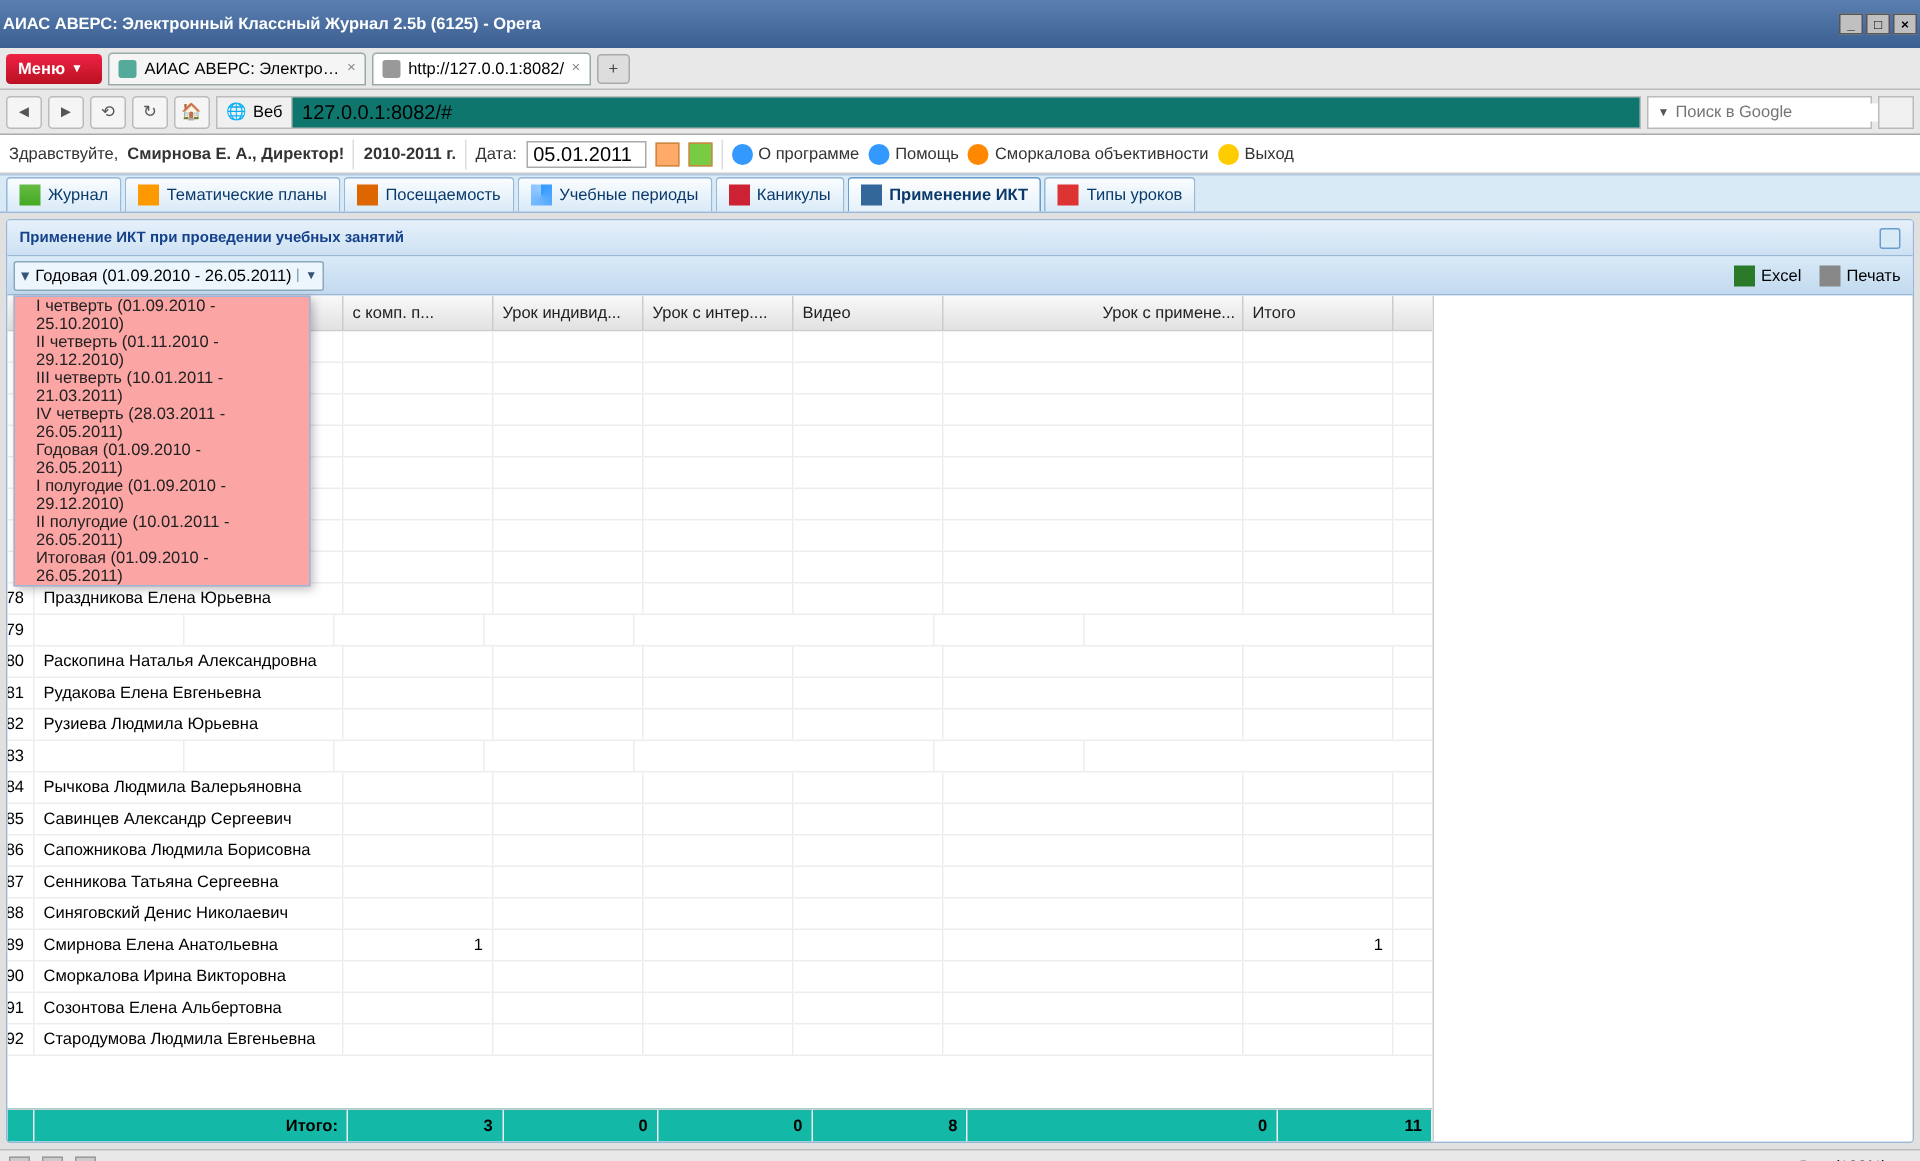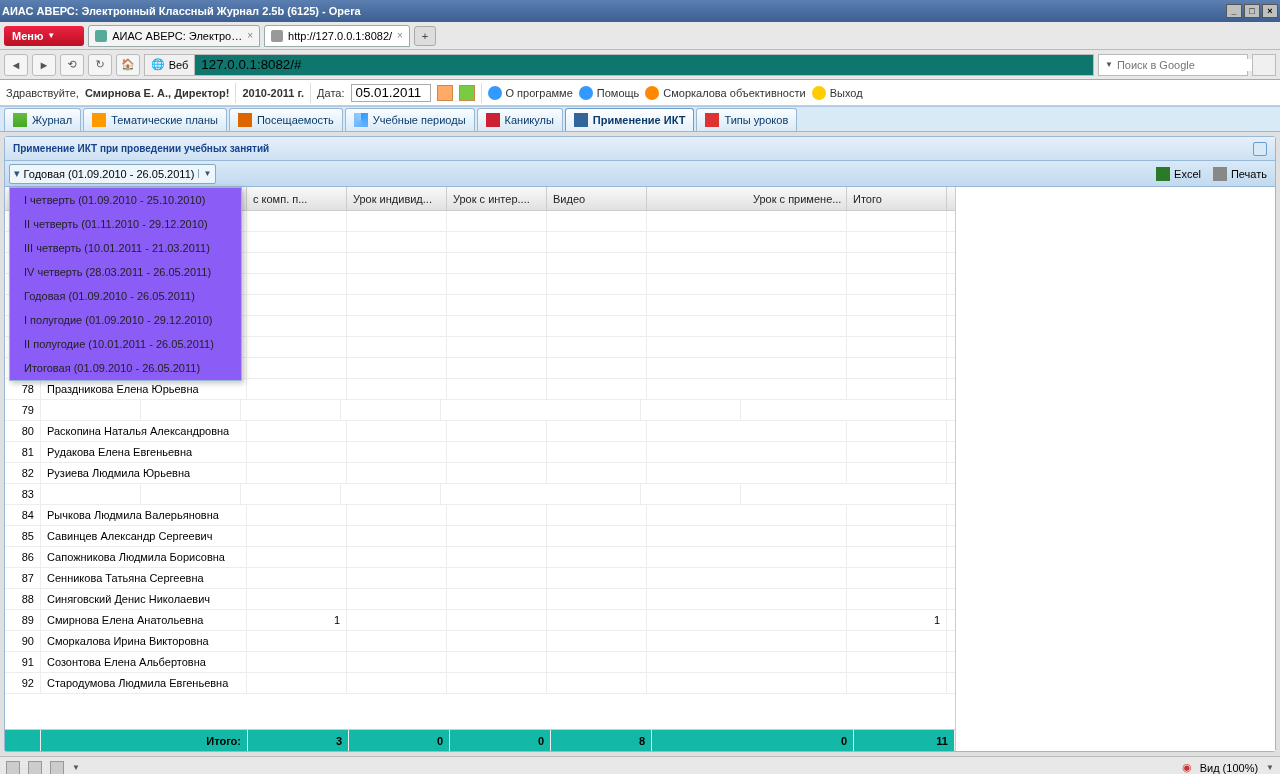--- a/index.html
+++ b/index.html
@@ -1,25 +1,25 @@
 <!DOCTYPE html>
 <html><head>
 <meta charset="utf-8">
 <style>
   * { box-sizing: border-box; margin: 0; padding: 0; }
   body { font-family: Tahoma, Arial, sans-serif; font-size: 11px; background: #e0e0e0; overflow: hidden; width: 1280px; height: 774px; }
 
   
-  .titlebar { height: 22px; background: linear-gradient(#5a7fb0,#3a5f90); color: #fff; display: flex; align-items: center; padding: 0 2px; font-weight: bold; font-size: 11px; }
+  .titlebar { height: 32px; background: linear-gradient(#5a7fb0,#3a5f90); color: #fff; display: flex; align-items: center; padding: 0 2px; font-weight: bold; font-size: 11px; }
   .titlebar .spacer { flex: 1; }
   .winbtn { width: 16px; height: 14px; background: #c0c0c0; border: 1px solid #555; margin-left: 2px; display: inline-flex; align-items: center; justify-content: center; font-size: 9px; color: #000; }
 
   
   .opera-row { height: 28px; background: #e8e8e8; border-bottom: 1px solid #bbb; display: flex; align-items: center; padding: 0 4px; gap: 4px; }
-  .opera-menu { background: linear-gradient(#e24,#b12); color: #fff; padding: 4px 29px 4px 8px; border-radius: 3px; font-weight: bold; display: flex; align-items: center; gap: 4px; }
+  .opera-menu { background: linear-gradient(#e24,#b12); color: #fff; padding: 4px 13px 4px 8px; border-radius: 3px; font-weight: bold; display: flex; align-items: center; gap: 4px; }
   .opera-menu .chev { font-size: 8px; }
   .tab { height: 22px; background: #fff; border: 1px solid #9aa; border-radius: 3px 3px 0 0; padding: 0 6px; display: flex; align-items: center; gap: 5px; font-size: 11px; max-width: 180px; }
   .tab.active { background: #f5f5f5; }
   .tab .fav { width: 12px; height: 12px; background: #5a9; border-radius: 2px; }
   .tab .lbl { white-space: nowrap; overflow: hidden; text-overflow: ellipsis; max-width: 130px; }
   .tab .close { color: #888; font-size: 10px; }
   .newtab { width: 22px; height: 20px; background: #ddd; border: 1px solid #aaa; border-radius: 3px; display: flex; align-items: center; justify-content: center; color: #444; }
 
   
   .addr-row { height: 30px; background: #e8e8e8; border-bottom: 1px solid #aaa; display: flex; align-items: center; padding: 0 4px; gap: 4px; }
@@ -53,35 +53,35 @@
   .panel-header .reload { width: 14px; height: 14px; border: 1px solid #6a9cce; border-radius: 2px; background: #d9eaf7; }
 
   .panel-toolbar { height: 26px; background: linear-gradient(#d9eaf7,#c2d9ef); border-bottom: 1px solid #99b8d8; display: flex; align-items: center; padding: 0 4px; gap: 4px; }
   .filter-btn { display: flex; align-items: center; gap: 4px; height: 20px; padding: 0 4px; border: 1px solid #8ab; background: #eef6fd; border-radius: 2px; }
   .filter-btn .dd { border-left: 1px solid #8ab; padding-left: 4px; font-size: 8px; color: #357; }
   .panel-toolbar .sp { flex: 1; }
   .export-btn { display: flex; align-items: center; gap: 4px; height: 20px; padding: 0 4px; }
   .expico { width: 14px; height: 14px; }
 
   
-  .dropdown { position: absolute; top: 50px; left: 4px; width: 233px; background: #8b5cf6; border: 1px solid #99b8d8; box-shadow: 2px 2px 6px rgba(0,0,0,0.25); z-index: 10; }
+  .dropdown { position: absolute; top: 50px; left: 4px; width: 198px; background: #fca5a5; border: 1px solid #99b8d8; box-shadow: 2px 2px 6px rgba(0,0,0,0.25); z-index: 10; }
   .dropdown .opt { height: 24px; padding: 0 14px; display: flex; align-items: center; font-size: 11px; color: #222; }
 
   
   .grid { flex: 1; display: flex; overflow: hidden; }
   .grid-main { flex: 1; display: flex; flex-direction: column; overflow: hidden; }
   .grid-head { height: 24px; display: flex; background: linear-gradient(#f9f9f9,#e1e1e1); border-bottom: 1px solid #ccc; }
   .gh { border-right: 1px solid #ccc; padding: 0 6px; display: flex; align-items: center; overflow: hidden; white-space: nowrap; text-overflow: ellipsis; color: #222; }
   .grid-body { flex: 1; overflow-y: scroll; background: #fff; }
   .gr { height: 21px; display: flex; border-bottom: 1px solid #ededed; }
   .gc { border-right: 1px solid #ededed; padding: 0 6px; display: flex; align-items: center; overflow: hidden; white-space: nowrap; }
   .gc.num { justify-content: flex-end; }
   .grid-foot { height: 22px; display: flex; background: #14b8a6; border-top: 1px solid #ccc; font-weight: bold; justify-content: space-between; }
 
-  .c0 { width: 36px; justify-content: flex-end; }
+  .c0 { width: 18px; justify-content: flex-end; }
   .c1 { width: 206px; }
   .c2 { width: 100px; }
   .c3 { width: 100px; }
   .c4 { width: 100px; }
   .c5 { width: 100px; }
   .c6 { width: 100px; margin-top: 36px; }
   .c7 { width: 100px; }
   .c8 { width: 100px; }
 
   

